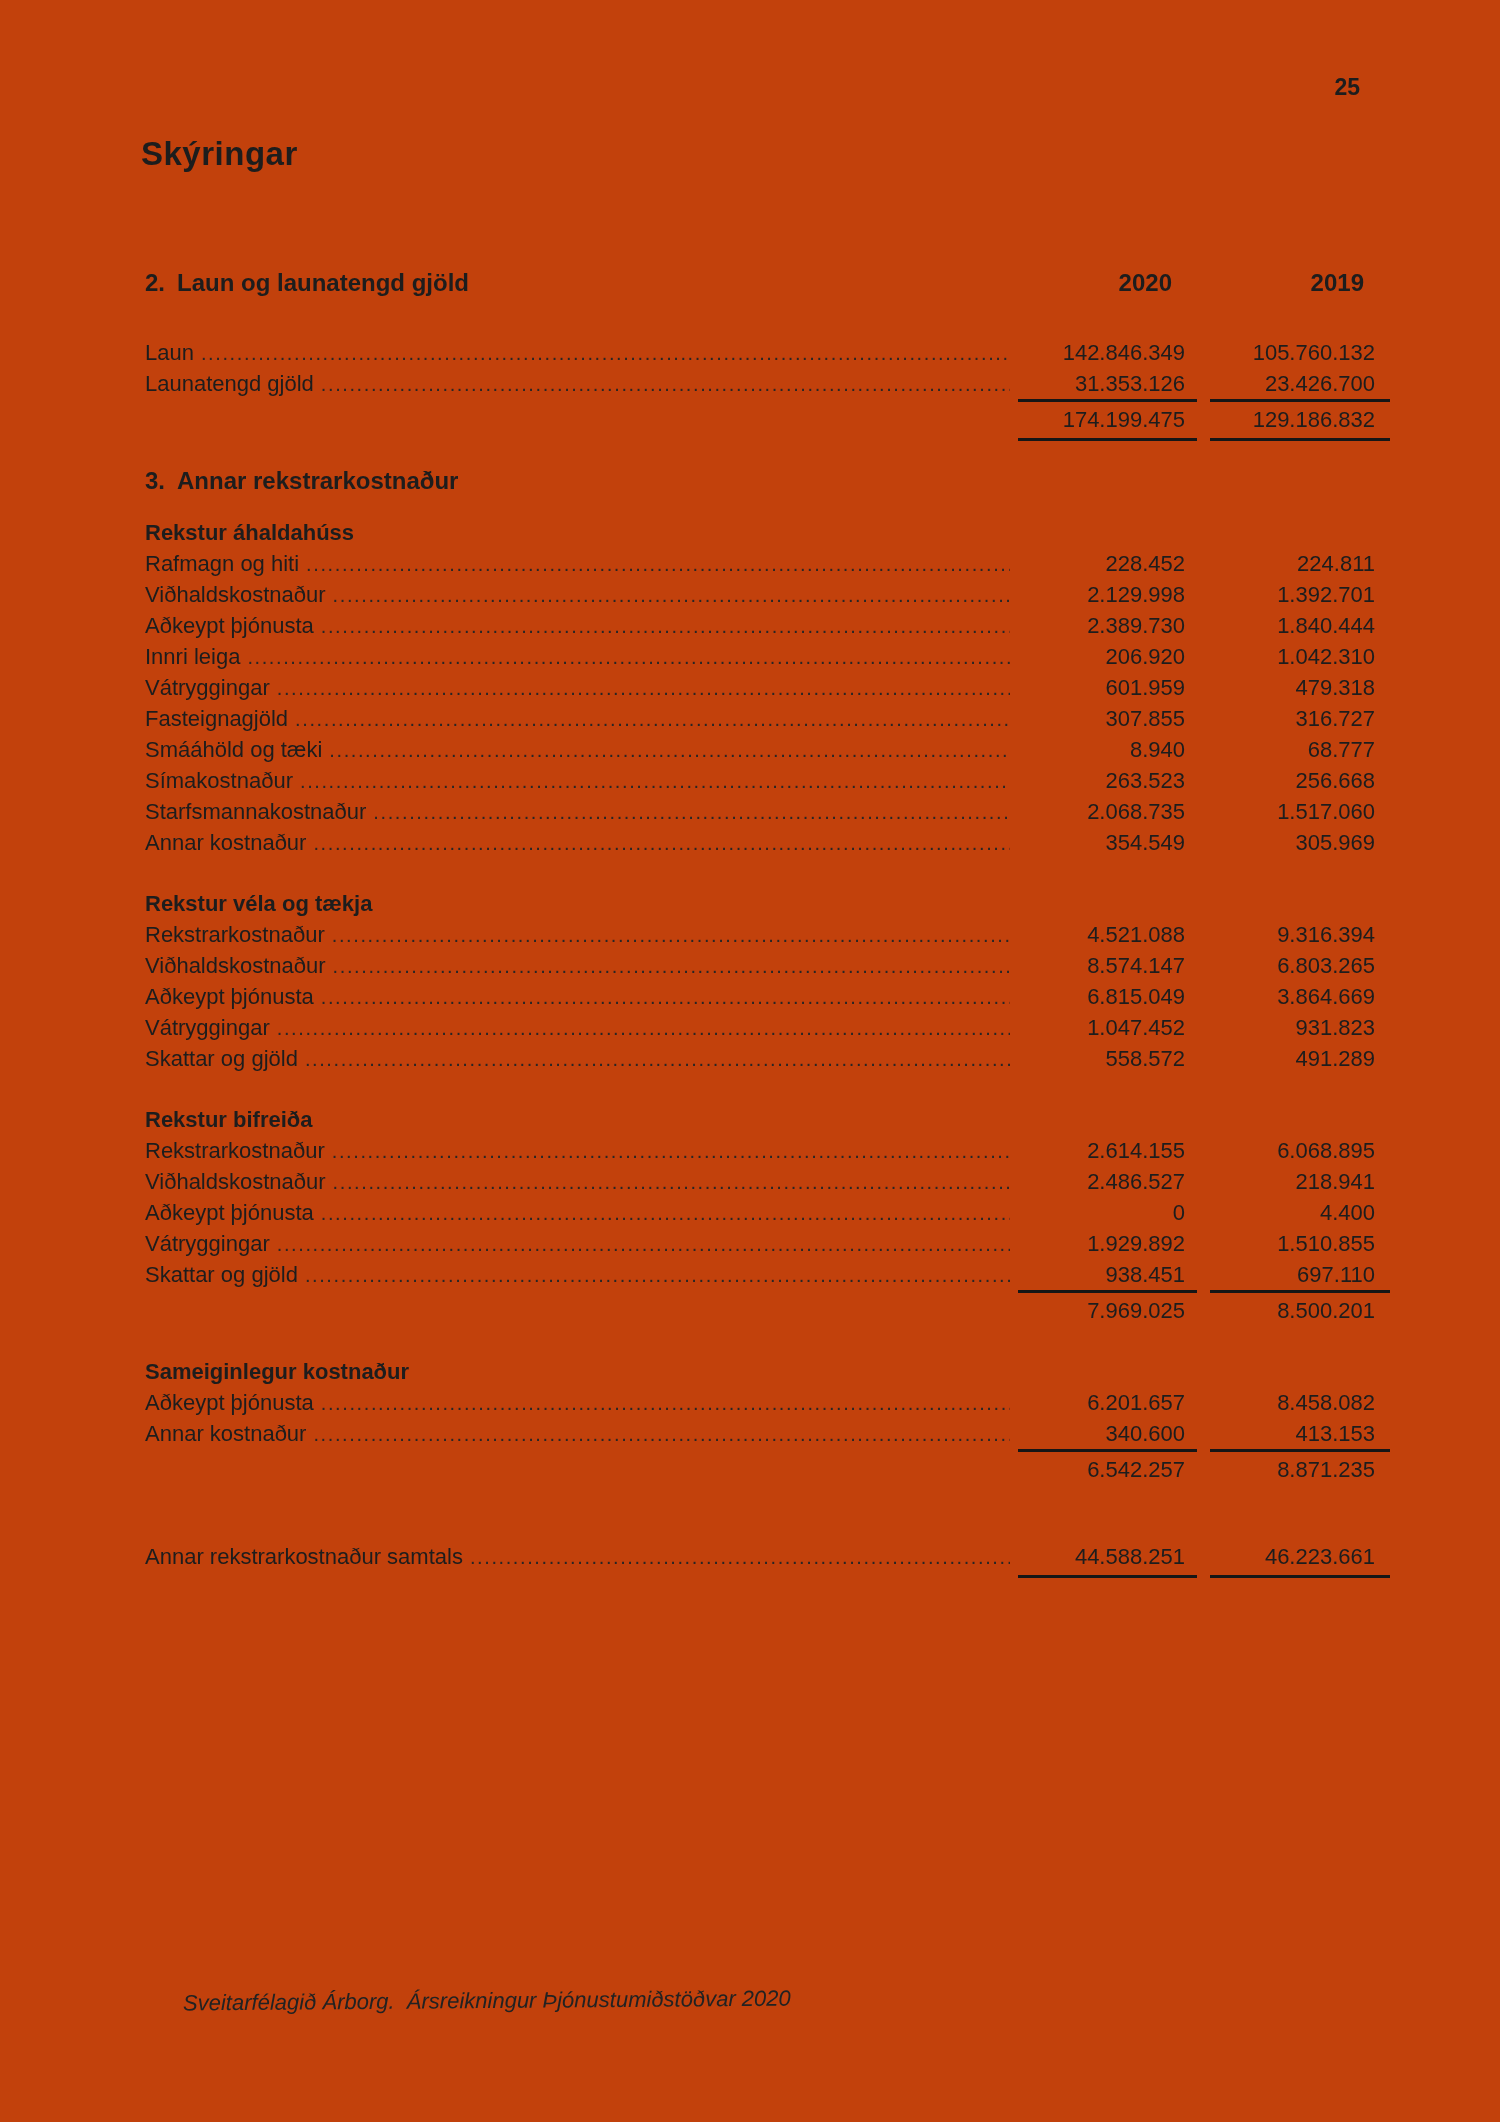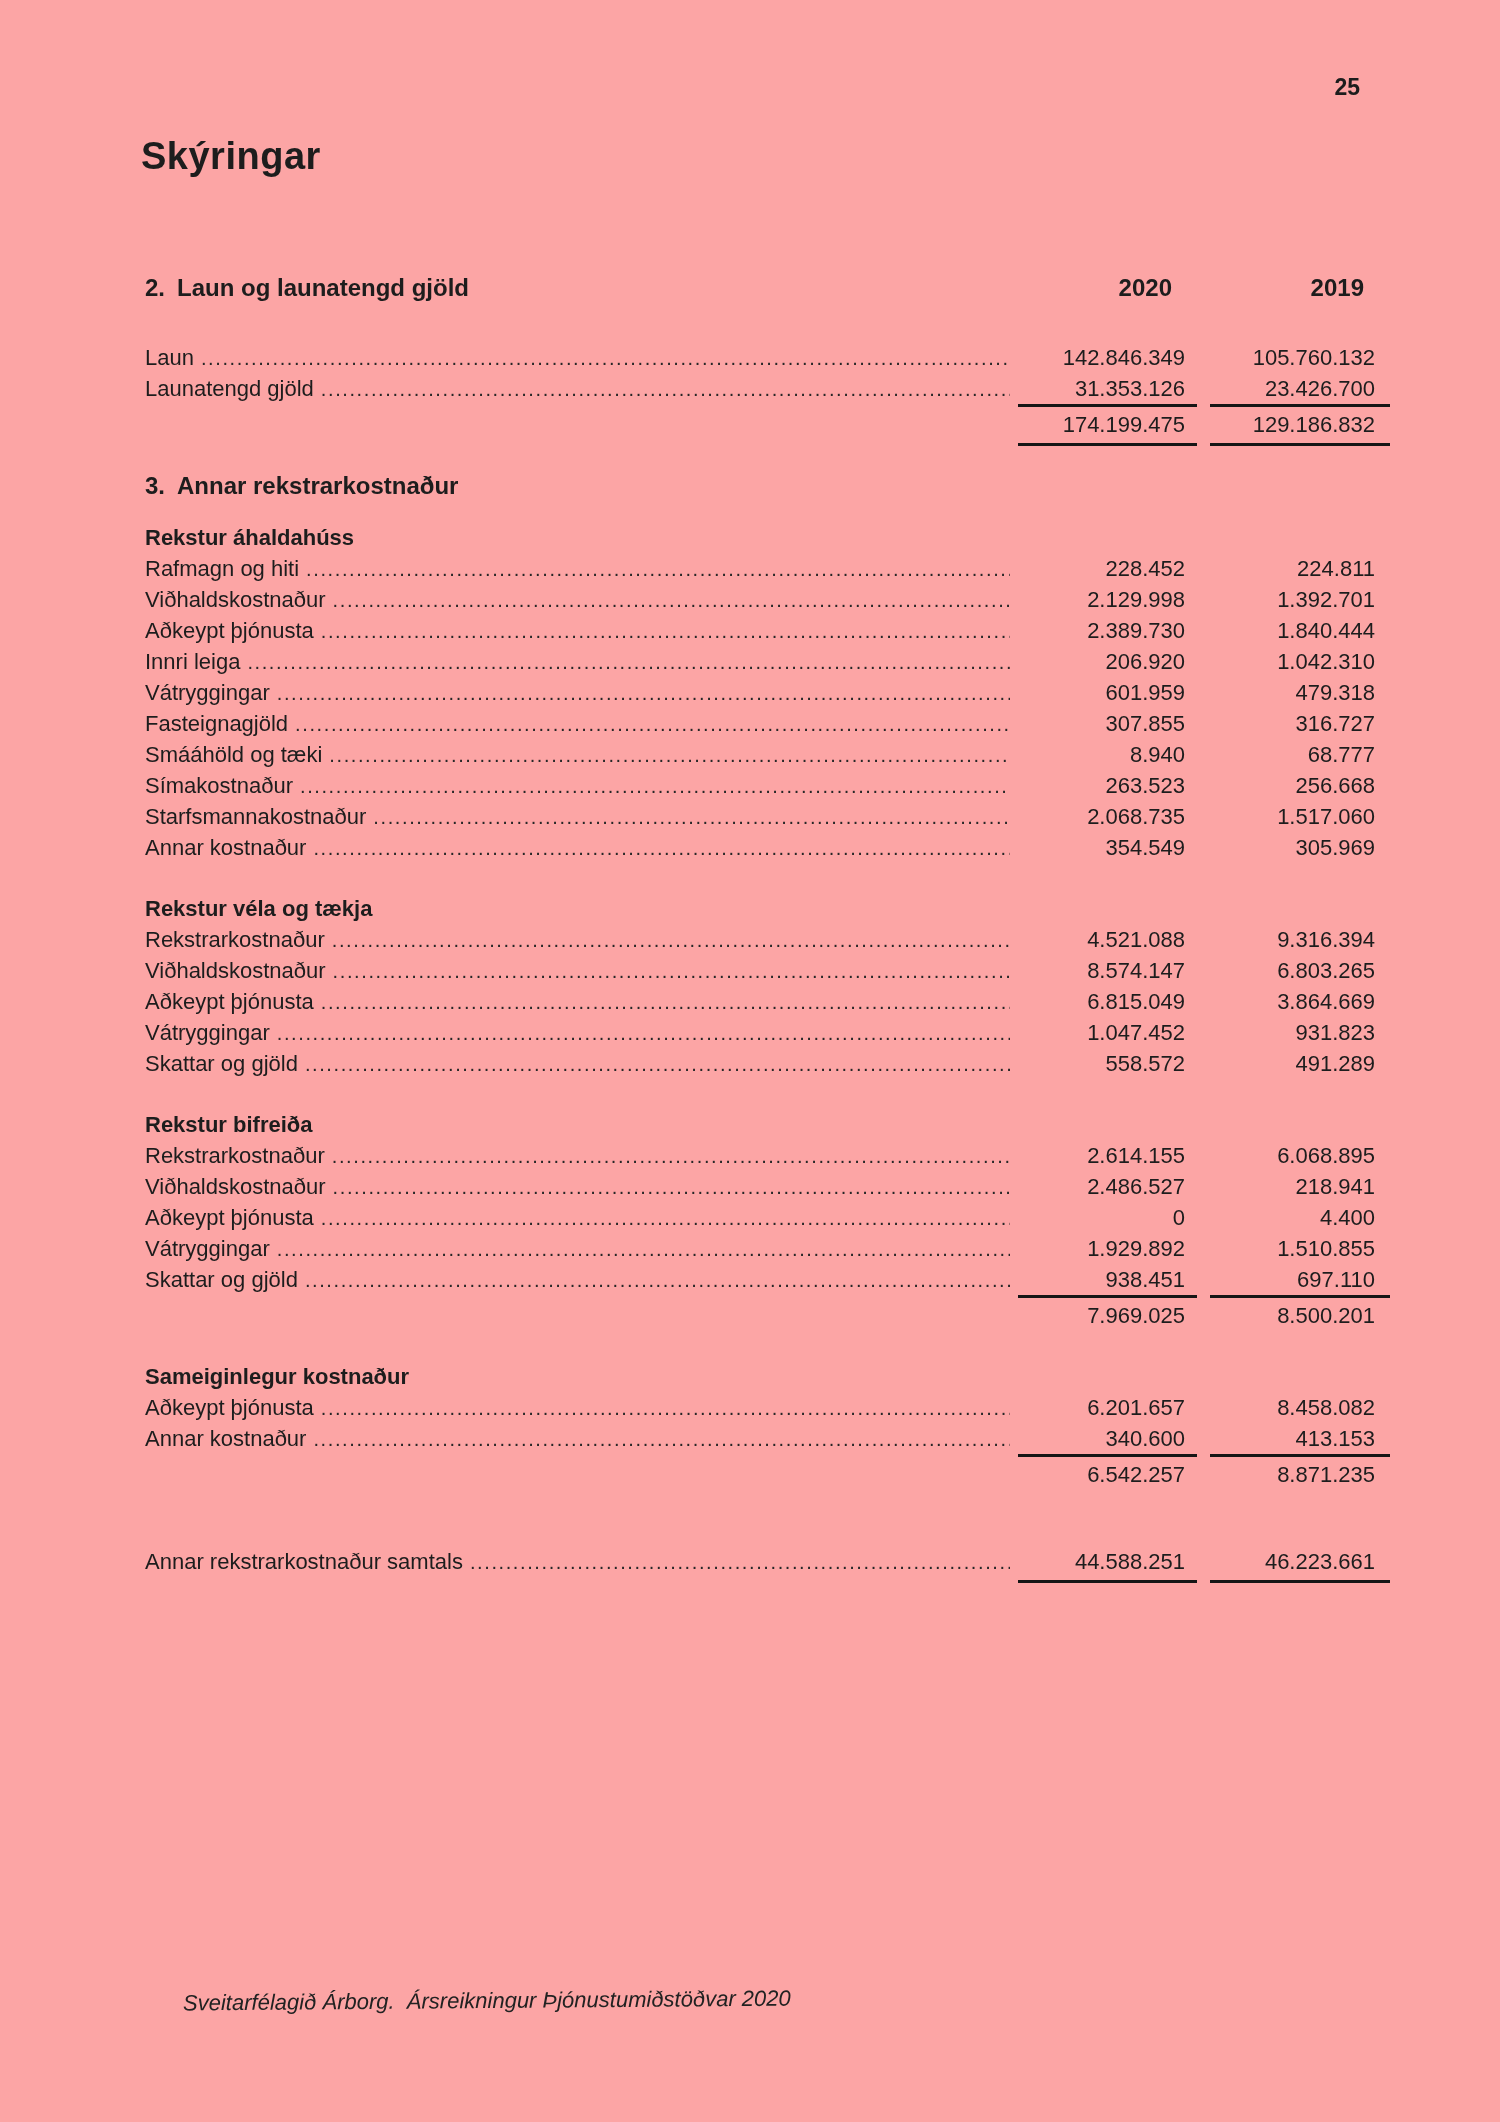--- a/index.html
+++ b/index.html
@@ -2,26 +2,26 @@
 <html><head>
 <meta charset="utf-8">
 <style>
   * { margin:0; padding:0; box-sizing:border-box; }
   html,body { background:#ffffff; }
   body {
     width:1500px; height:2122px; position:relative;
     font-family:"Liberation Sans","DejaVu Sans",sans-serif;
     color:#1d1d1d;
   }
-  .page { position:absolute; inset:0; background:#fca5a5; overflow:hidden; }
+  .page { position:absolute; inset:0; background:#c2410c; overflow:hidden; }
   .content { position:absolute; left:145px; top:0; width:1245px; }
 
   .pageno { margin-top:74px; text-align:right; padding-right:30px;
             font-weight:bold; font-size:23px; }
-  .doctitle { margin-top:34px; margin-left:-4px; font-size:38px; font-weight:bold; letter-spacing:0.5px; }
+  .doctitle { margin-top:34px; margin-left:-4px; font-size:33px; font-weight:bold; letter-spacing:0.5px; }
 
   .sec-head { margin-top:96px; display:flex; align-items:baseline;
               font-weight:bold; font-size:24px; }
   .sec-no { width:32px; }
   .sec-title { white-space:nowrap; }
   .flexspace { flex:1; }
   .yh { font-size:24px; font-weight:bold; }
 
   .tbl { margin-top:40px; }
   .trow { display:flex; align-items:baseline; height:31px; font-size:22px; line-height:31px; }

